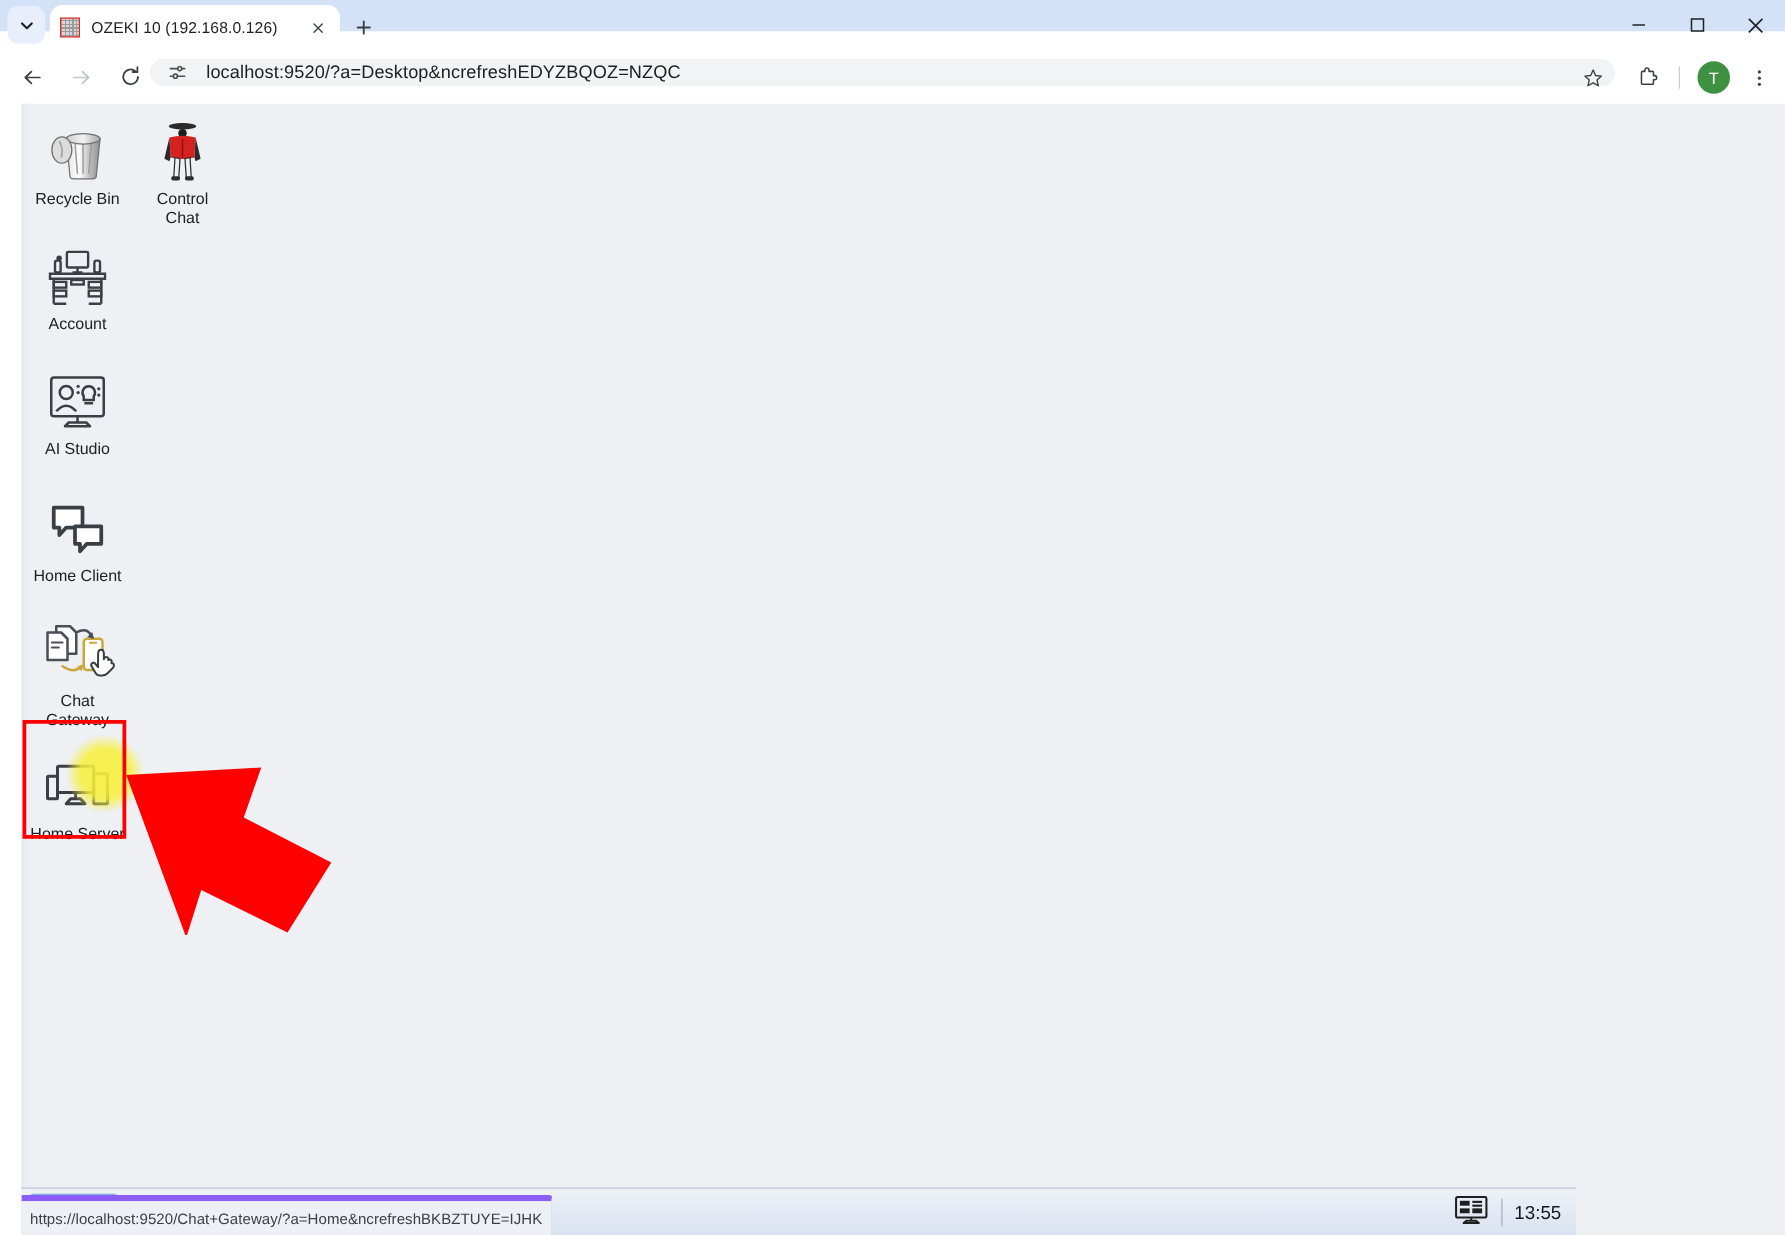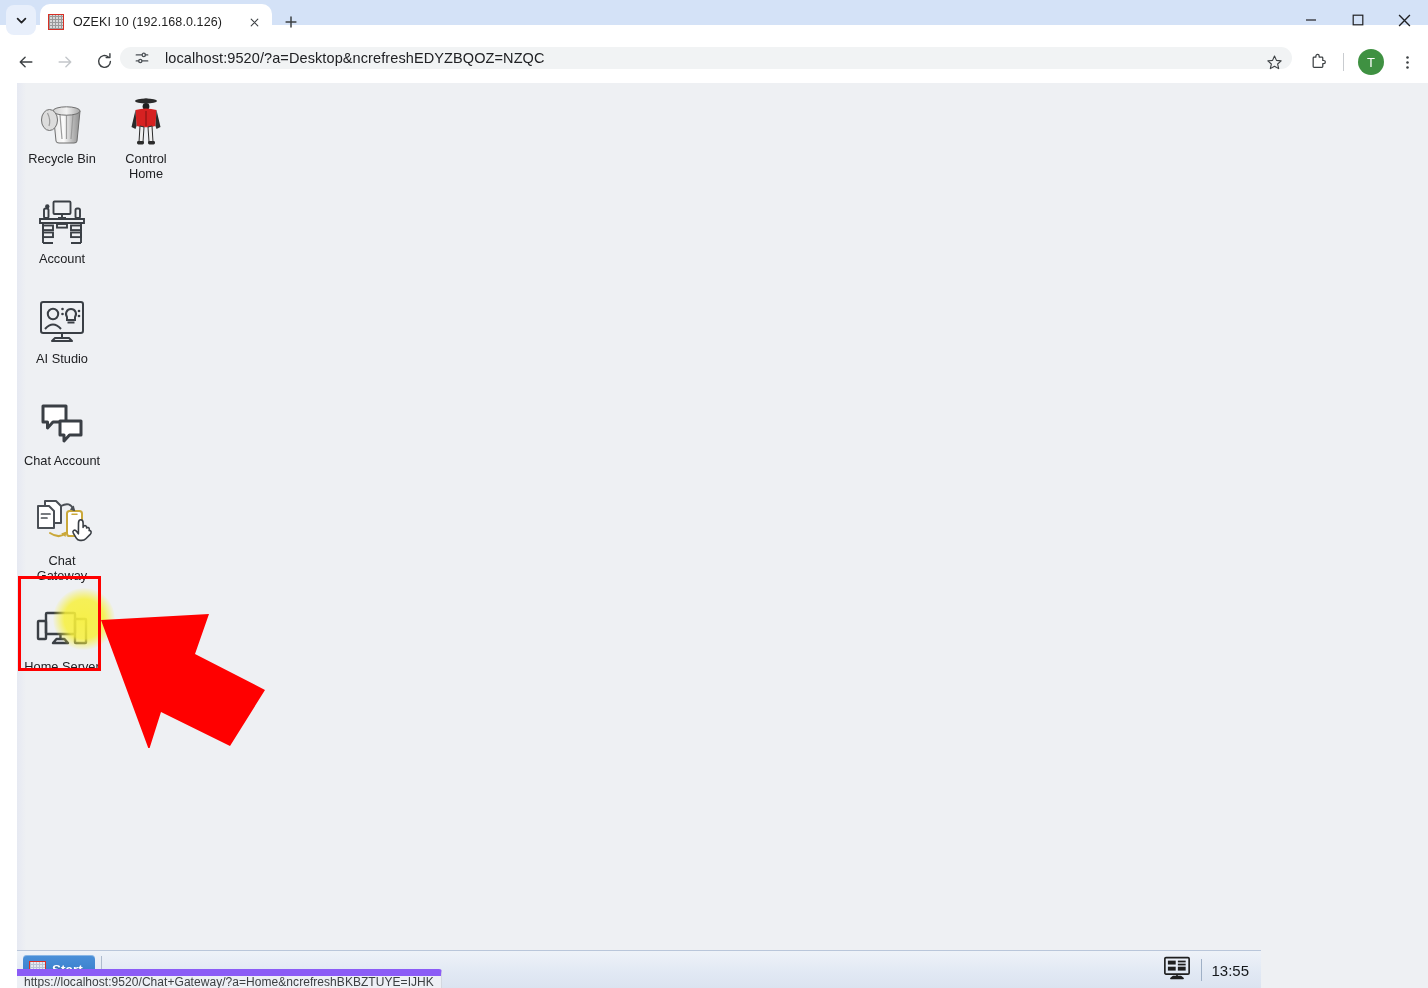--- a/index.html
+++ b/index.html
@@ -279,23 +279,23 @@
     font-size: 15px;
     color: #15181c;
     padding-right: 8px;
     font-family: "Liberation Sans", sans-serif;
   }
 
   
   .statusbar {
     position: absolute;
     left: 0; bottom: 0;
-    height: 19px;
+    height: 32px;
     background: #edf0f5;
-    border-top: 7px solid #8b5cf6;
+    border-top: 5px solid #8b5cf6;
     border-right: 1px solid #d3d8e0;
     display: flex;
     align-items: center;
     padding: 0 7px;
     box-sizing: border-box;
     z-index: 9;
     border-radius: 0 3px 0 0;
   }
   .statusbar span {
     font-size: 12px;
@@ -446,21 +446,21 @@
           <path d="M13.5 17 L9.5 34 L13.5 36 L14.5 33 Z" fill="#2b2b2b"></path>
           <path d="M34.5 17 L38.5 34 L34.5 36 L33.5 33 Z" fill="#2b2b2b"></path>
           <path d="M18 33 L17 49 L21 49 L22 34 Z" fill="#efefef" stroke="#2b2b2b" stroke-width="1"></path>
           <path d="M30 33 L31 49 L27 49 L26 34 Z" fill="#efefef" stroke="#2b2b2b" stroke-width="1"></path>
           <rect x="15" y="48" width="7" height="3.4" rx="1.4" fill="#2b2b2b"></rect>
           <rect x="26" y="48" width="7" height="3.4" rx="1.4" fill="#2b2b2b"></rect>
           <path d="M24 18 L24 33" stroke="#8a1414" stroke-width="1.2"></path>
         </svg>
       </div>
       <div class="icon-label">Control
-Home</div>
+Chat</div>
     </div>
 
     <div class="icon-cell" style="left:2px; top:210px;">
       <div class="icon-art">
         <svg width="54" height="48" viewBox="0 0 54 48">
           <g fill="none" stroke="#3a3f45" stroke-width="2">
             <rect x="6" y="3" width="42" height="31" rx="2.2"></rect>
             <path d="M27 34 v5 M17 42 h20 M20 39 h14 l3 3 h-20 z" stroke-linejoin="round"></path>
             <circle cx="18" cy="15" r="5.2"></circle>
             <path d="M10 30 q8 -9 16 0"></path>
@@ -501,21 +501,21 @@
 
     <div class="icon-cell" style="left:2px; top:312px;">
       <div class="icon-art">
         <svg width="52" height="48" viewBox="0 0 52 48">
           <g fill="#ffffff" stroke="#3a3f45" stroke-width="3" stroke-linejoin="round">
             <path d="M7 5 H30 V21 H17 L11.5 27 V21 H7 Z"></path>
             <path d="M24 20 H45 V34 H33.5 L28 40 V34 H24 Z"></path>
           </g>
         </svg>
       </div>
-      <div class="icon-label">Chat Account</div>
+      <div class="icon-label">Home Client</div>
     </div>
 
     <div class="hl-glow"></div>
 
     <div class="icon-cell" style="left:2px; top:412px; z-index:5;">
       <div class="icon-art">
         <svg width="66" height="52" viewBox="0 0 66 52">
           <g fill="#ffffff" stroke="#4a4f55" stroke-width="2" stroke-linejoin="round">
             <path d="M16 4 H27 L32 9 V26 H16 Z"></path>
             <path d="M9 9 H20 L25 14 V31 H9 Z"></path>

